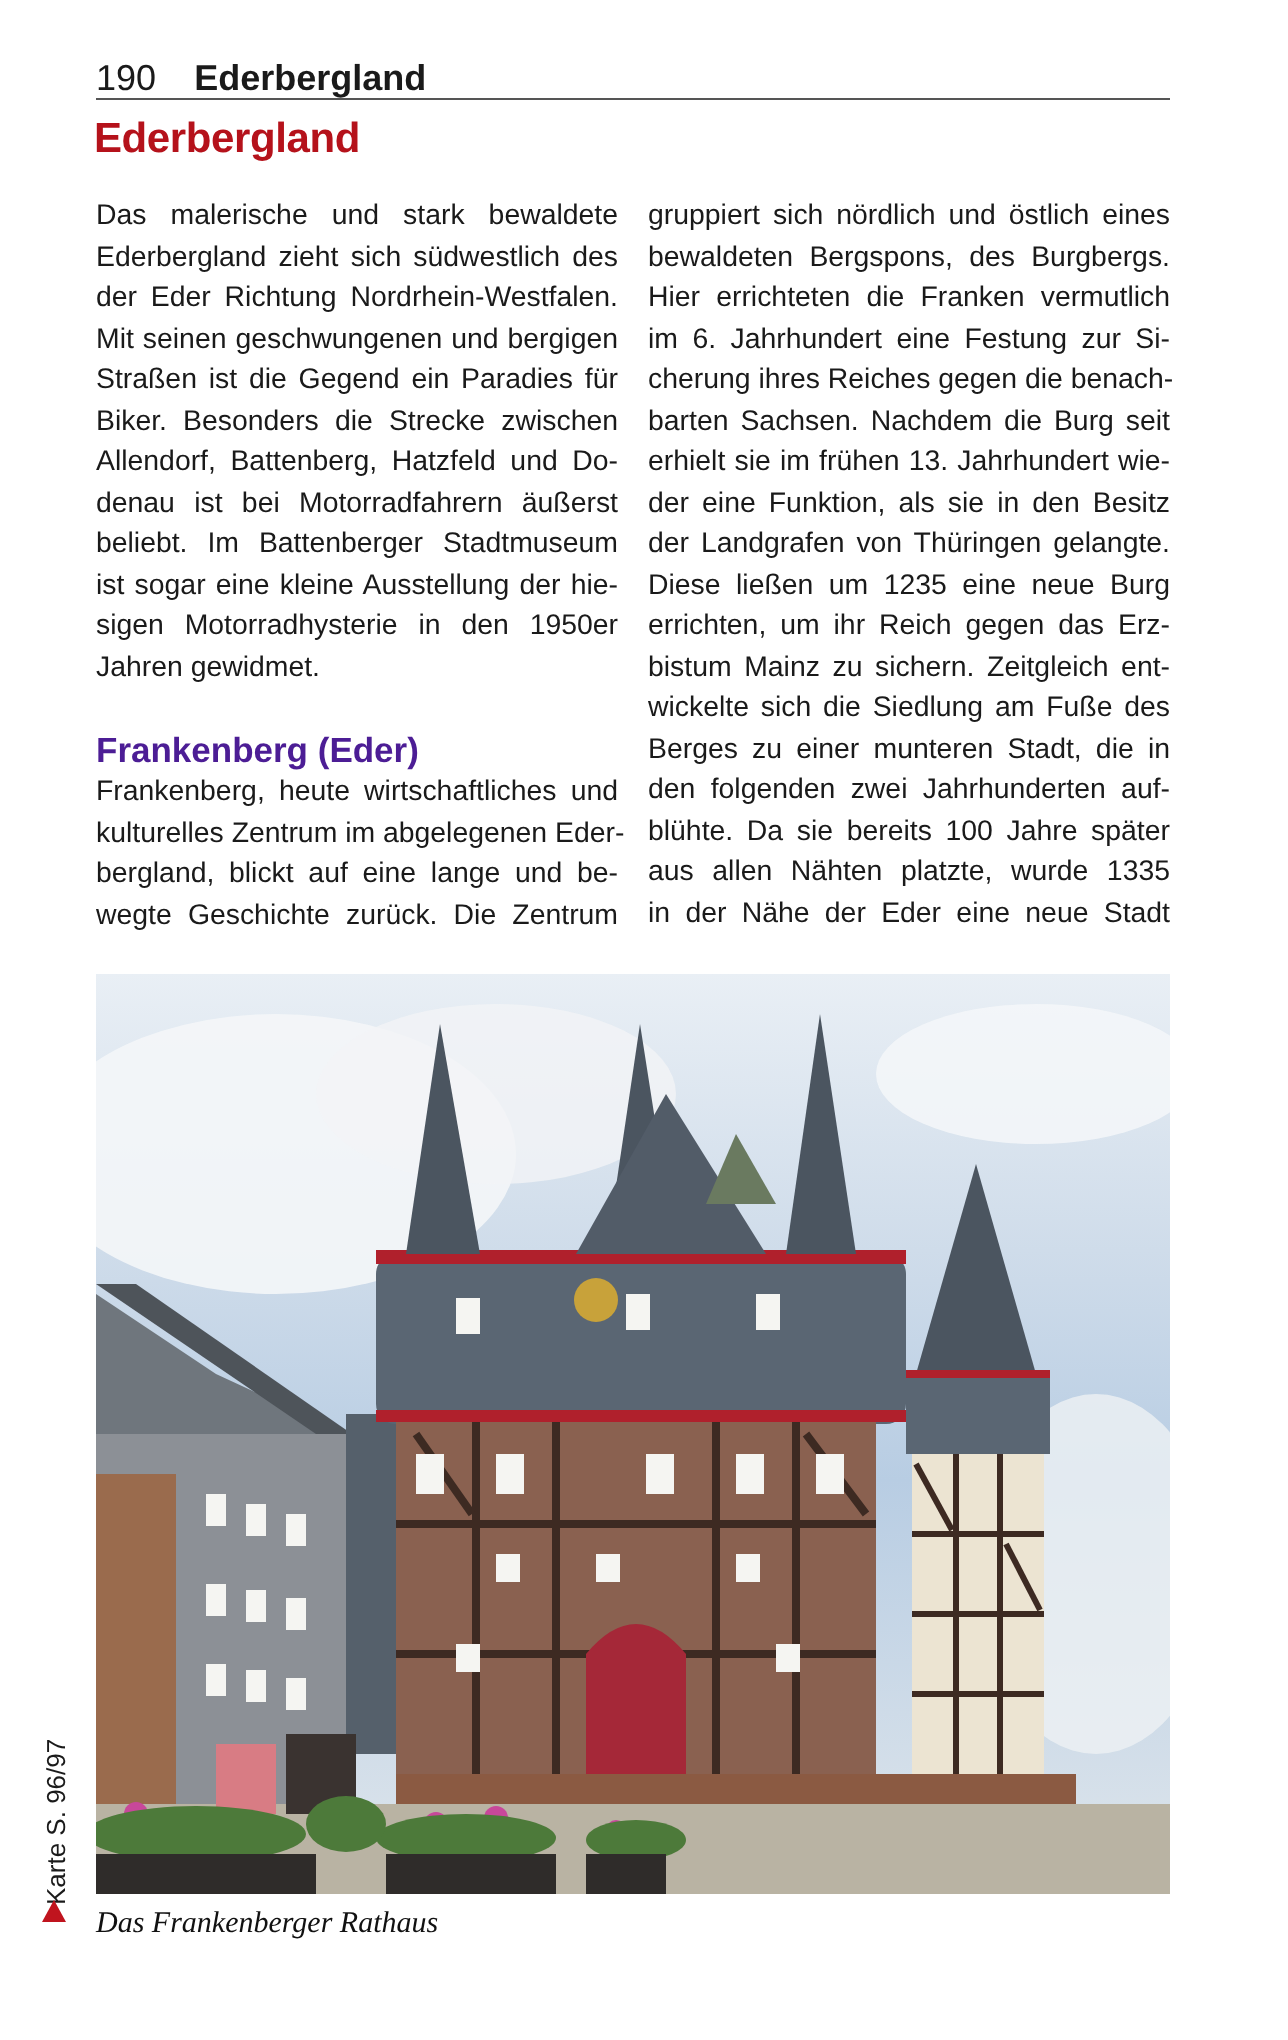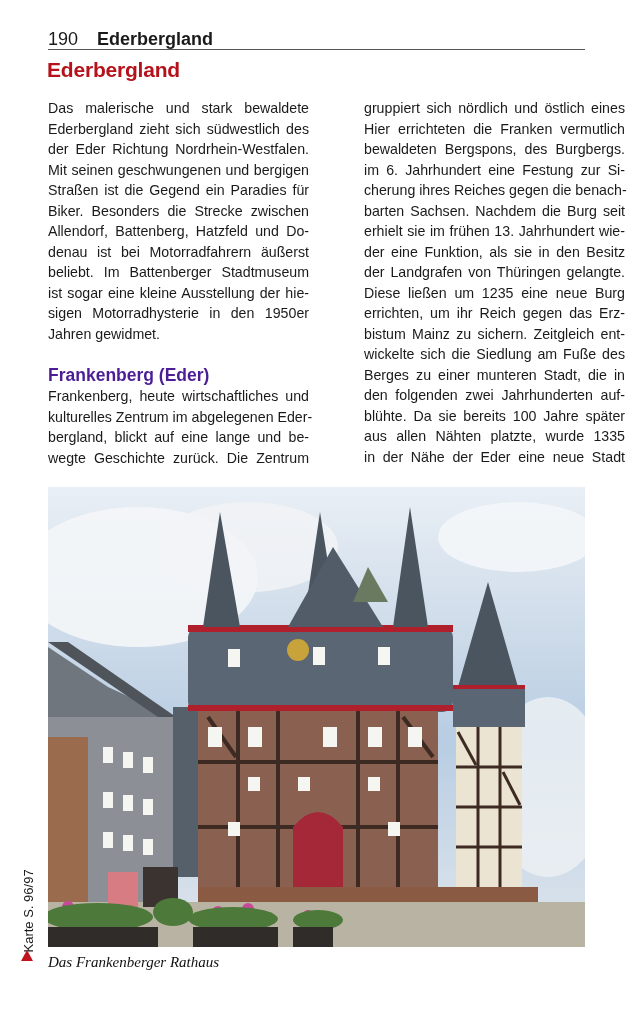--- a/index.html
+++ b/index.html
@@ -8,21 +8,21 @@
   .running-head { position:absolute; left:48px; top:29px; width:537px; height:20px;
                   border-bottom:1px solid #555; font-size:18px; line-height:20px; }
   .running-head .pnum { margin-right:14px; }
   .running-head .rtitle { font-weight:bold; }
   .chapter-title { position:absolute; left:47px; top:57px; font-size:21px; font-weight:bold;
                    color:#b5121b; letter-spacing:-0.2px; line-height:26px; }
   .col { position:absolute; top:98px; width:261px; font-size:14.2px; line-height:20.5px;
          text-align:justify; }
   .col p { margin:0; }
   .col-left { left:48px; }
-  .col-right { left:324px;margin-left:40px; }
+  .col-right { left:324px; }
   .line { display:block; text-align:justify; text-align-last:justify; white-space:nowrap; height:20.5px; }
   .line.last { text-align-last:left; }
   .section-head { font-size:17.5px; font-weight:bold; color:#4c1d95; margin-top:20px;
                   line-height:22px; height:22px; }
   .photo { position:absolute; left:48px; top:487px; width:537px; height:460px; overflow:hidden;
            background:linear-gradient(180deg,#e9eff5 0%,#cfdcea 30%,#b8cde3 55%,#dfe6ec 100%); }
   .side-note { position:absolute; left:18px; top:855px; width:20px; height:120px; }
   .side-note .txt { position:absolute; left:-40px; top:40px; width:100px; transform:rotate(-90deg);
                     font-size:13px; color:#1a1a1a; white-space:nowrap; }
   .side-note .tri { position:absolute; left:3px; top:95px; width:0; height:0;
@@ -61,22 +61,22 @@
     <span class="line">Frankenberg, heute wirtschaftliches und</span>
     <span class="line">kulturelles Zentrum im abgelegenen Eder-</span>
     <span class="line">bergland, blickt auf eine lange und be-</span>
     <span class="line">wegte Geschichte zurück. Die Zentrum</span>
   </p>
 </div>
 
 <div class="col col-right">
   <p>
     <span class="line">gruppiert sich nördlich und östlich eines</span>
+    <span class="line">bewaldeten Bergspons, des Burgbergs.</span>
     <span class="line">Hier errichteten die Franken vermutlich</span>
-    <span class="line">bewaldeten Bergspons, des Burgbergs.</span>
     <span class="line">im 6. Jahrhundert eine Festung zur Si-</span>
     <span class="line">cherung ihres Reiches gegen die benach-</span>
     <span class="line">barten Sachsen. Nachdem die Burg seit</span>
     <span class="line">erhielt sie im frühen 13. Jahrhundert wie-</span>
     <span class="line">der eine Funktion, als sie in den Besitz</span>
     <span class="line">der Landgrafen von Thüringen gelangte.</span>
     <span class="line">Diese ließen um 1235 eine neue Burg</span>
     <span class="line">errichten, um ihr Reich gegen das Erz-</span>
     <span class="line">bistum Mainz zu sichern. Zeitgleich ent-</span>
     <span class="line">wickelte sich die Siedlung am Fuße des</span>

